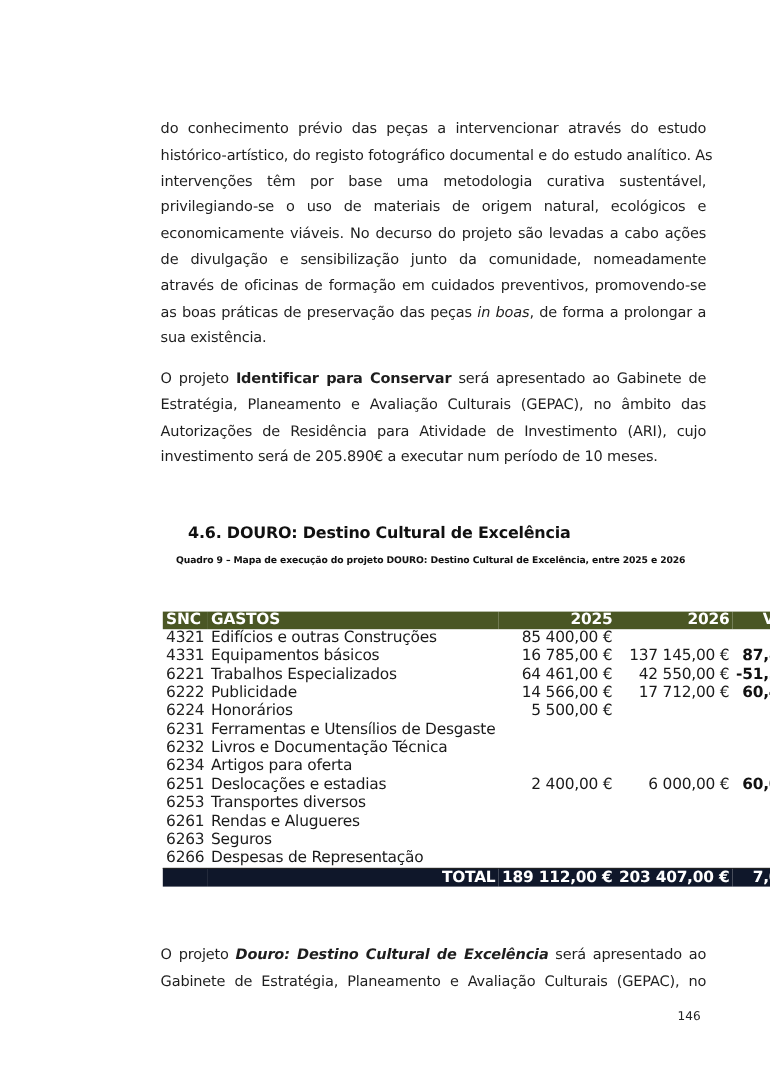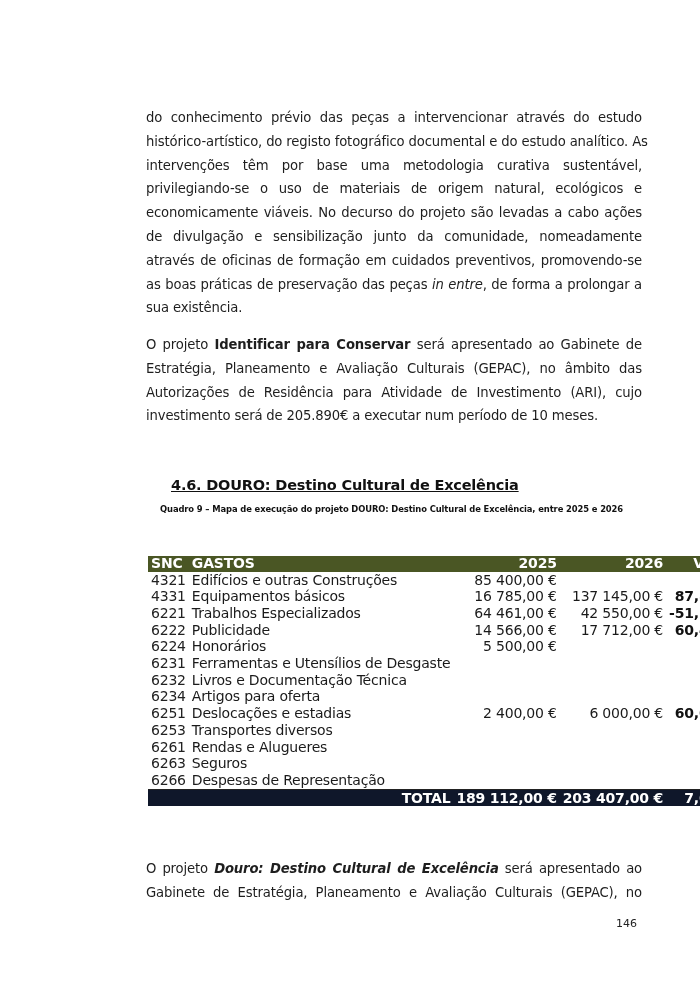--- a/index.html
+++ b/index.html
@@ -5,21 +5,21 @@
   html, body { margin: 0; padding: 0; background: #ffffff; }
   body { width: 700px; height: 990px; position: relative; overflow: hidden;
          font-family: "DejaVu Sans", sans-serif; color: #1a1a1a; }
   .para { position: absolute; left: 146px; width: 496px; font-size: 13.2px;
           line-height: 23.8px; text-align: justify; letter-spacing: -0.15px; color: #1e1e1e; }
   .para .ln { display: block; text-align: justify; text-align-last: justify; height: 23.8px; white-space: nowrap; }
   .para .ln.last { text-align-last: left; }
   #p1 { top: 106px; }
   #p2 { top: 333px; }
   #p3 { top: 841px; margin-top: 16px; }
-  .heading { position: absolute; left: 171px; top: 477px; font-size: 14.5px; font-weight: bold; color: #111; letter-spacing: -0.2px; text-decoration: underline; }
+  .heading { position: absolute; left: 171px; top: 477px; font-size: 14.5px; font-weight: bold; color: #111; letter-spacing: -0.2px; }
   .caption { position: absolute; left: 160px; top: 504px; font-size: 8.4px; font-weight: bold; color: #111; letter-spacing: -0.1px; }
   table { position: absolute; left: 148px; top: 556px; width: 499px; border-collapse: collapse;
           font-size: 14px; letter-spacing: -0.2px; }
   td, th { padding: 0 3px; height: 16.7px; line-height: 16.7px; white-space: nowrap; }
   thead th { background: #4a5624; color: #ffffff; font-weight: bold; height: 15.5px; line-height: 15.5px; }
   th.l, td.l { text-align: left; }
   th.r, td.r { text-align: right; }
   td.snc { width: 28px; padding-left: 3px; color: #222; }
   td.var { font-weight: bold; color: #111; }
   tr.total td { background: #0f172a; color: #fff; font-weight: bold; height: 16px; line-height: 16px; border-top: 1px solid #222; }
@@ -30,21 +30,21 @@
 <body>
 
 <div class="para" id="p1">
   <span class="ln">do conhecimento prévio das peças a intervencionar através do estudo</span>
   <span class="ln">histórico-artístico, do registo fotográfico documental e do estudo analítico. As</span>
   <span class="ln">intervenções têm por base uma metodologia curativa sustentável,</span>
   <span class="ln">privilegiando-se o uso de materiais de origem natural, ecológicos e</span>
   <span class="ln">economicamente viáveis. No decurso do projeto são levadas a cabo ações</span>
   <span class="ln">de divulgação e sensibilização junto da comunidade, nomeadamente</span>
   <span class="ln">através de oficinas de formação em cuidados preventivos, promovendo-se</span>
-  <span class="ln"><span>as boas práticas de preservação das peças </span><i>in entre</i><span>, de forma a prolongar a</span></span>
+  <span class="ln"><span>as boas práticas de preservação das peças </span><i>in boas</i><span>, de forma a prolongar a</span></span>
   <span class="ln last">sua existência.</span>
 </div>
 
 <div class="para" id="p2">
   <span class="ln"><span>O projeto </span><b>Identificar para Conservar</b><span> será apresentado ao Gabinete de</span></span>
   <span class="ln">Estratégia, Planeamento e Avaliação Culturais (GEPAC), no âmbito das</span>
   <span class="ln">Autorizações de Residência para Atividade de Investimento (ARI), cujo</span>
   <span class="ln last">investimento será de 205.890€ a executar num período de 10 meses.</span>
 </div>
 

